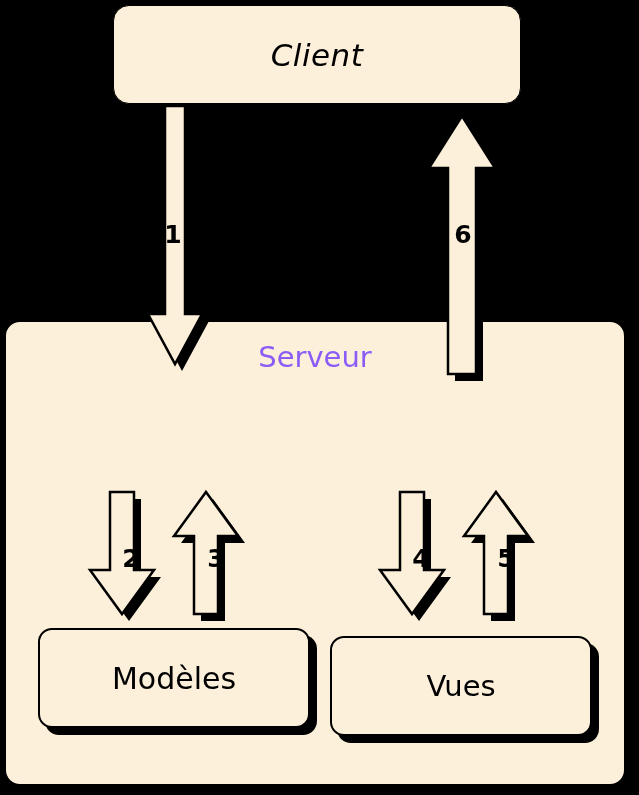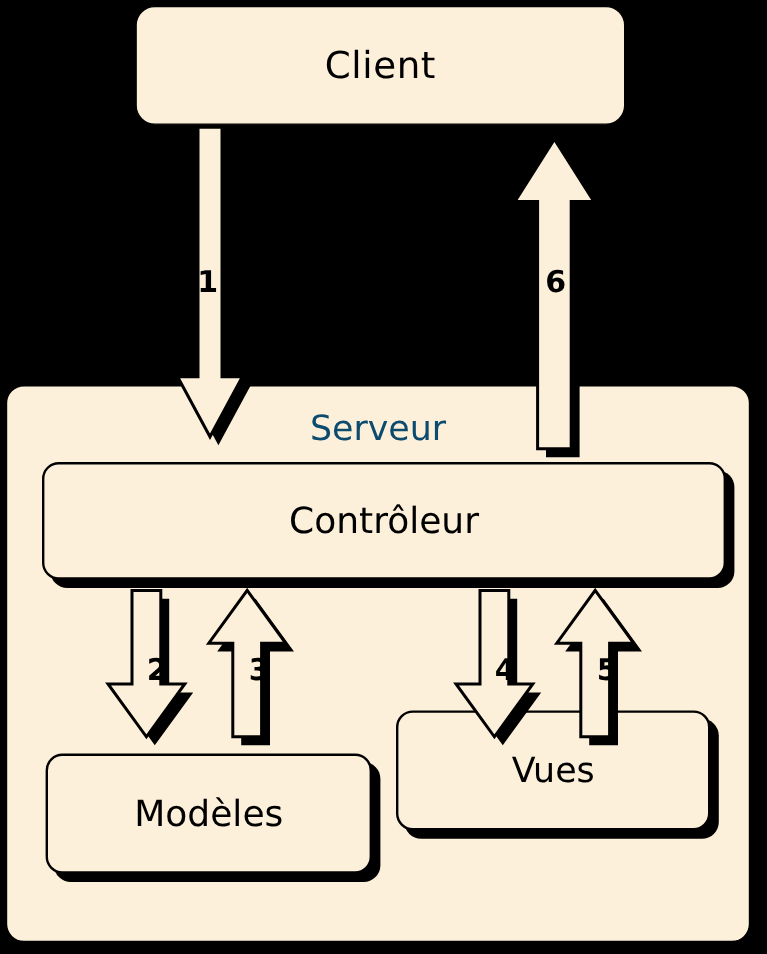--- a/index.html
+++ b/index.html
@@ -23,54 +23,54 @@
   }
   .shadowed{
     box-shadow:7px 7px 0 0 #000000;
   }
   
   #client-box{
     left:113px;top:5px;width:408px;height:99px;
     border:1px solid #000;
     border-radius:16px;
   }
-  #client-box .label{font-size:31px;letter-spacing:0.5px;}
+  #client-box .label{font-size:31px;letter-spacing:0.5px;font-style:italic;}
 
   
   #serveur-box{
     left:4px;top:320px;width:622px;height:466px;
     border:2px solid #000;
     border-radius:16px;
     display:block;
   }
   #serveur-label{
     position:absolute;
     left:0;top:18px;width:100%;
     text-align:center;
     font-size:29px;
-    color:#0c4a6e;
+    color:#8b5cf6;
   }
 
   
   #controleur-box{
     left:35px;top:385px;width:570px;height:98px;
     border-radius:14px;
   }
   #controleur-box .label{font-size:30px;}
 
   
   #modeles-box{
     left:38px;top:628px;width:272px;height:100px;
     border-radius:14px;
   }
   #modeles-box .label{font-size:30px;}
 
   
   #vues-box{
-    left:330px;top:592px;width:262px;height:100px;
+    left:330px;top:636px;width:262px;height:100px;
     border-radius:14px;
     justify-content:center;
   }
   #vues-box .label{font-size:29px;}
 
   
   .arrow{position:absolute;}
   .arrow svg{display:block;overflow:visible;}
   .arrow-label{
     position:absolute;
@@ -105,23 +105,20 @@
 <div id="stage">
 
   <div id="serveur-box" class="box shadowed">
     <div id="serveur-label">Serveur</div>
   </div>
 
   <div id="client-box" class="box shadowed">
     <span class="label">Client</span>
   </div>
 
-  <div id="controleur-box" class="box shadowed">
-    <span class="label">Contrôleur</span>
-  </div>
 
   <div id="modeles-box" class="box shadowed">
     <span class="label">Modèles</span>
   </div>
 
   <div id="vues-box" class="box shadowed">
     <span class="label">Vues</span>
   </div>
 
   <div id="arrow1" class="arrow">

